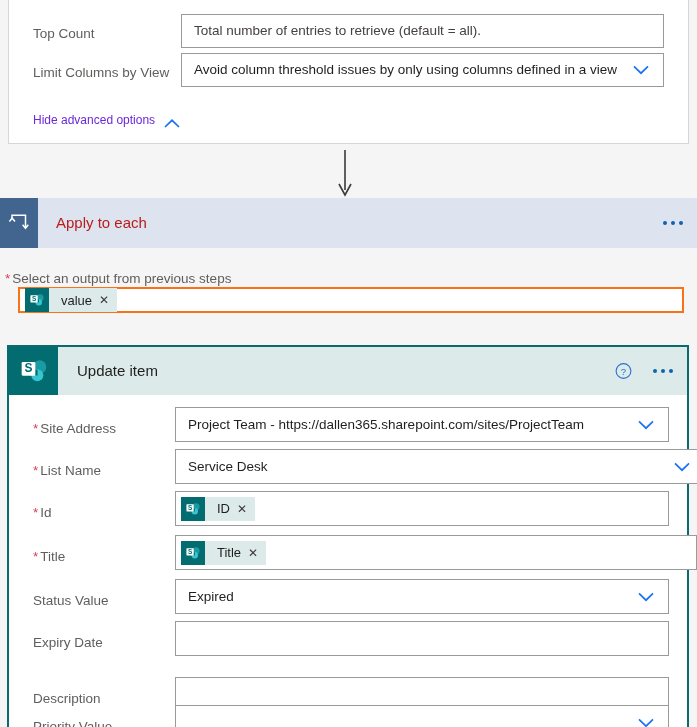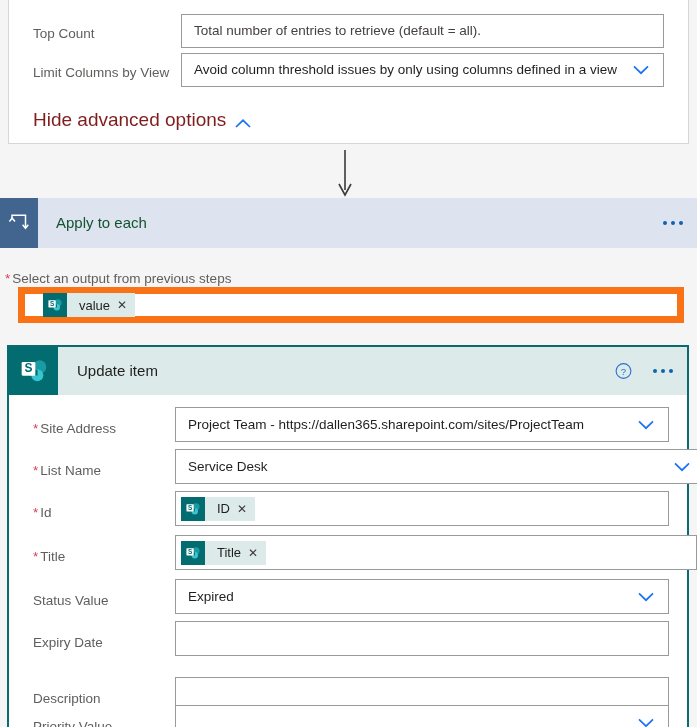--- a/index.html
+++ b/index.html
@@ -95,22 +95,22 @@
   
   .adv {
     position: absolute;
     left: 24px;
     display: flex;
     align-items: center;
     gap: 9px;
     cursor: pointer;
   }
   .adv span.txt {
-    font-size: 19px;
-    color: #7f1d1d;
+    font-size: 12px;
+    color: #6d28d9;
     line-height: 16px;
   }
 
   
   .connector {
     position: absolute;
     left: 337px;
     top: 150px;
     width: 16px;
     height: 48px;
@@ -135,21 +135,21 @@
     display: flex;
     align-items: center;
     justify-content: center;
   }
   .ate-title {
     position: absolute;
     left: 56px;
     top: 50%;
     transform: translateY(-50%);
     font-size: 15px;
-    color: #14532d;
+    color: #b91c1c;
     line-height: 18px;
   }
   .ate-ellipsis {
     position: absolute;
     right: 14px;
     top: 50%;
     transform: translateY(-50%);
     display: flex;
     gap: 4px;
     cursor: pointer;
@@ -170,27 +170,27 @@
     font-size: 13.5px;
     color: #605e5c;
     line-height: 16px;
   }
   .sel-label .req { color: #d6405a; margin-right: 2px; }
   .sel-field {
     position: absolute;
     left: 18px;
     top: 287px;
     width: 666px;
-    height: 36px;
-    border: 7px solid #f97316;
+    height: 26px;
+    border: 2px solid #f97316;
     background: #ffffff;
     box-sizing: border-box;
     display: flex;
     align-items: center;
-    padding-left: 18px;
+    padding-left: 5px;
   }
 
   
   .chip {
     display: inline-flex;
     align-items: center;
     background: #dceaea;
     height: 24px;
   }
   .chip .sp {

